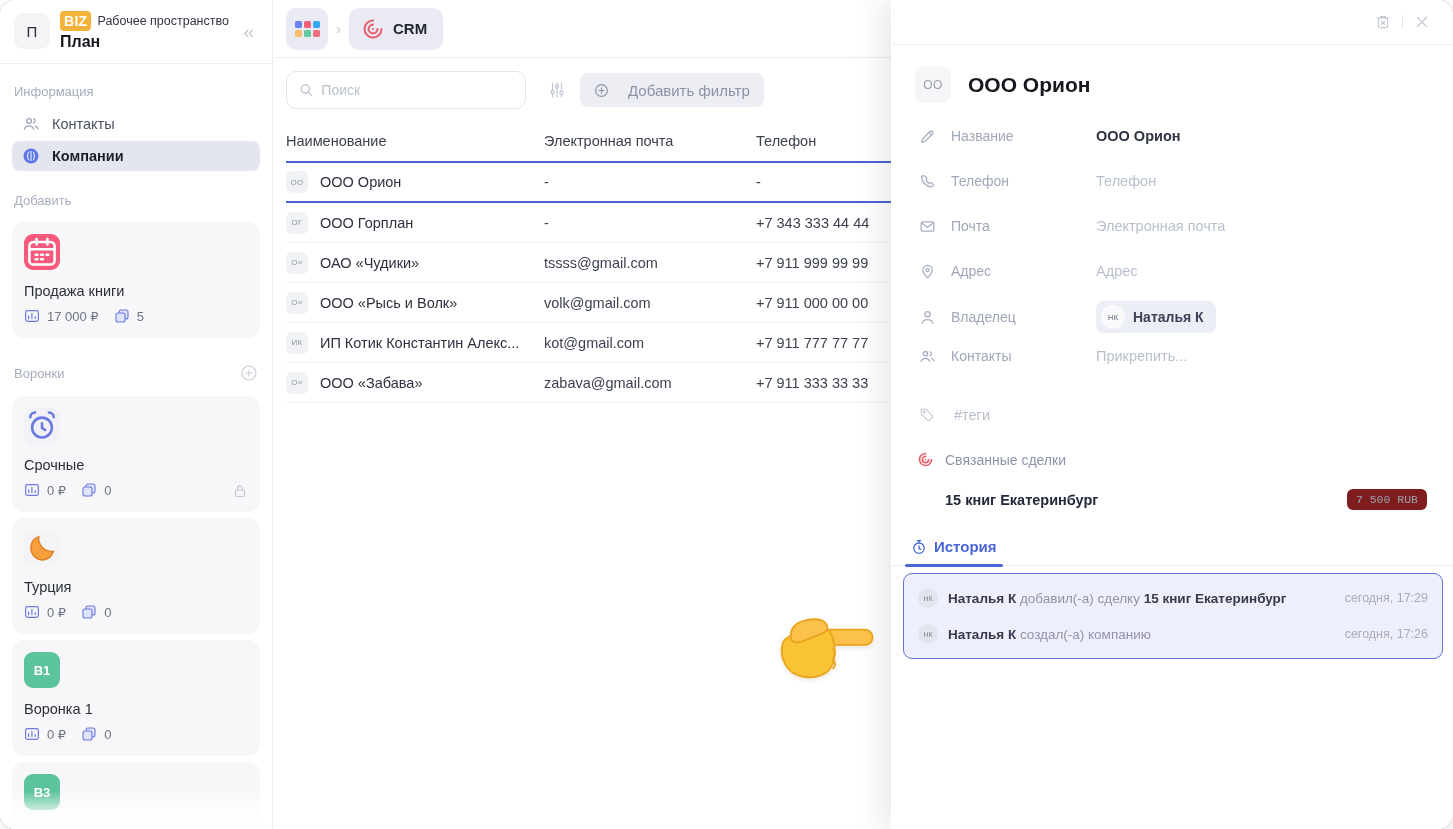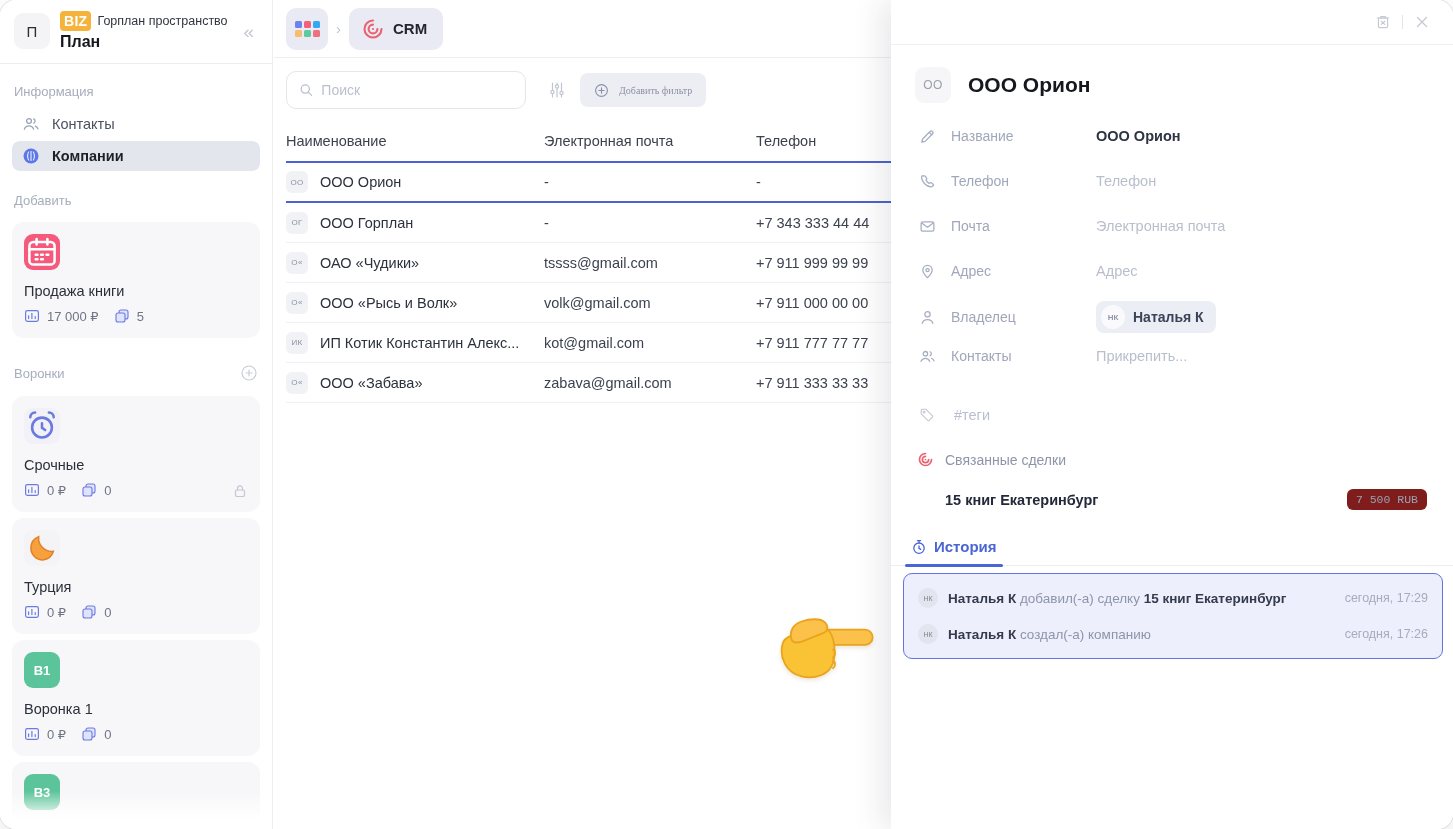--- a/index.html
+++ b/index.html
@@ -41,21 +41,21 @@
   .apps-grid i { border-radius:1.5px; }
   .bc-sep { color:#c0c5d1; font-size:15px; margin:0 4px; }
   .crm-chip { height:42px; background:#e9eaf4; border-radius:10px; display:flex; align-items:center; gap:8px; padding:0 16px 0 12px; cursor:pointer; }
   .crm-chip .logo { width:24px; height:24px; }
   .crm-chip .lbl { font-size:15px; font-weight:700; color:#23262f; }
   .toolbar { display:flex; align-items:center; padding:13px 12px 12px 12px; gap:14px; }
   .search-box { width:240px; height:38px; border:1px solid #e4e6ec; border-radius:10px; display:flex; align-items:center; gap:8px; padding:0 12px; background:#fff; }
   .search-box input { border:none; outline:none; font-size:14px; color:#3a3f4c; width:100%; font-family:inherit; }
   .search-box input::placeholder { color:#b9bfcc; }
   .sliders { width:18px; height:18px; margin-left:8px; cursor:pointer; }
-  .filter-chip { height:34px; background:#ededf4; border-radius:8px; display:flex; align-items:center; gap:10px; padding:0 14px; font-size:10px; color:#8b92a6; cursor:pointer;font-family:Liberation Serif, serif; }
+  .filter-chip { height:34px; background:#ededf4; border-radius:8px; display:flex; align-items:center; gap:19px; padding:0 14px; font-size:15px; color:#8b92a6; cursor:pointer; }
   
   .table { margin-left:12px; }
   .thead { display:flex; height:42px; align-items:center; border-bottom:2px solid #4a63d0; font-size:14.5px; color:#3c414e; }
   .col-name { width:258px; padding-left:0; }
   .col-email{ width:212px; }
   .col-phone{ width:200px; }
   .trow { display:flex; height:40px; align-items:center; font-size:14.5px; color:#2c313d; border-bottom:1px solid #f0f1f4; cursor:pointer; }
   .trow.selected { border-bottom:2px solid #4a63d0; }
   .trow .col-name { display:flex; align-items:center; gap:12px; }
   .row-avatar { width:22px; height:22px; border-radius:6px; background:#f1f2f5; color:#8b92a4; font-size:8px; display:flex; align-items:center; justify-content:center; letter-spacing:.3px; flex:0 0 auto; }
@@ -103,21 +103,21 @@
 <body>
 
 <div class="window">
 
   <div class="sidebar">
     <div class="sb-header">
       <div class="sb-avatar">П</div>
       <div class="sb-head-text">
         <div class="sb-line1">
           <span class="biz-badge">BIZ</span>
-          <span class="sb-ws-label">Горплан пространство</span>
+          <span class="sb-ws-label">Рабочее пространство</span>
         </div>
         <div class="sb-ws-name">План</div>
       </div>
       <div class="sb-collapse">«</div>
     </div>
     <div class="sb-divider"></div>
 
     <div class="sb-section-label">
       <span>Информация</span>
     </div>

